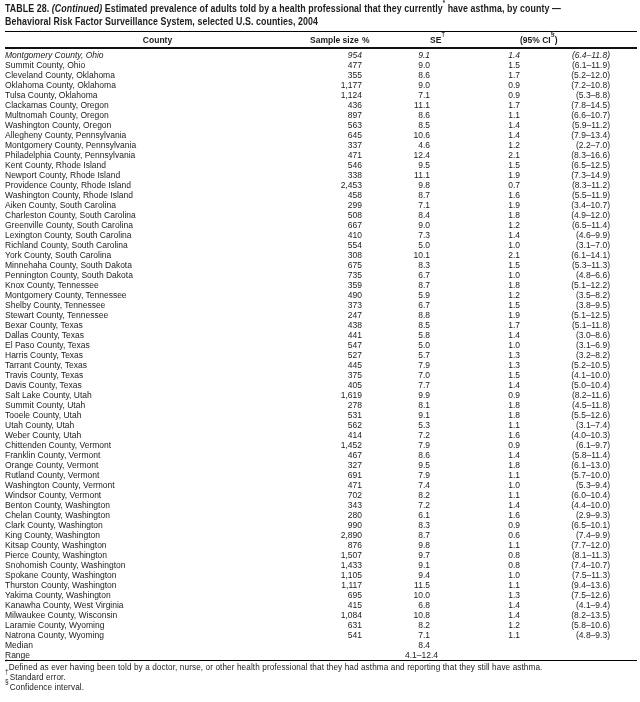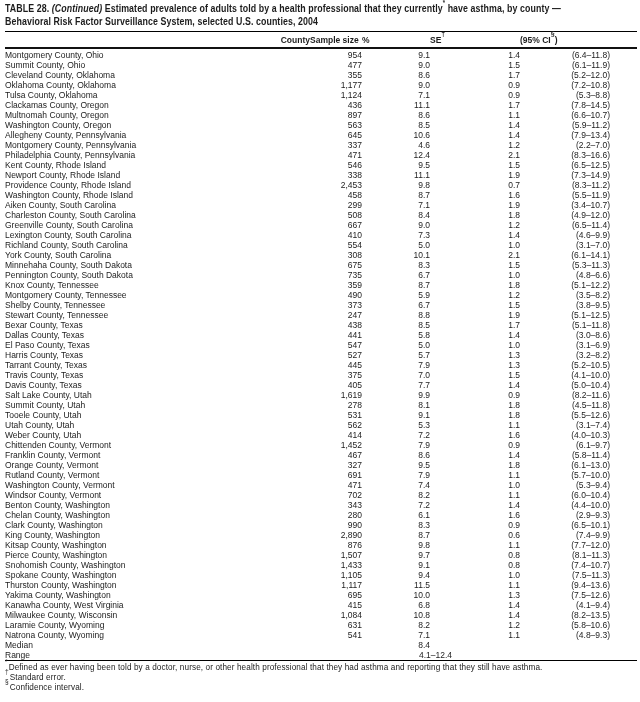--- a/index.html
+++ b/index.html
@@ -47,33 +47,33 @@
   thead th {
     font-size: 8.5px;
     font-weight: bold;
     text-align: left;
     height: 15px;
     vertical-align: middle;
     padding: 0;
     border-bottom: 2px solid #111;
     white-space: nowrap;
   }
-  thead th.left { text-align: right; }
+  thead th.left { text-align: center; }
   thead th.ci-col, tbody td.ci-col { padding-right: 27px; }
   tbody td {
     font-size: 8.5px;
     height: 10px;
     line-height: 10px;
     padding: 0;
     white-space: nowrap;
     overflow: visible;
   }
   tbody td.num { text-align: right; }
-  tbody td.shift-right { position: relative; left: 22px; }
-  tbody tr:first-child td { padding-top: 1px; }
+  tbody td.shift-right { position: relative; left: 8px; }
+  tbody tr:first-child td { padding-top: 1px; font-style: italic; }
 
   
   .footnotes { margin-top: 2px; }
   .footnote {
     font-size: 8.2px;
     line-height: 9.8px;
     letter-spacing: 0.1px;
   }
   .footnote sup {
     font-size: 6.5px;

